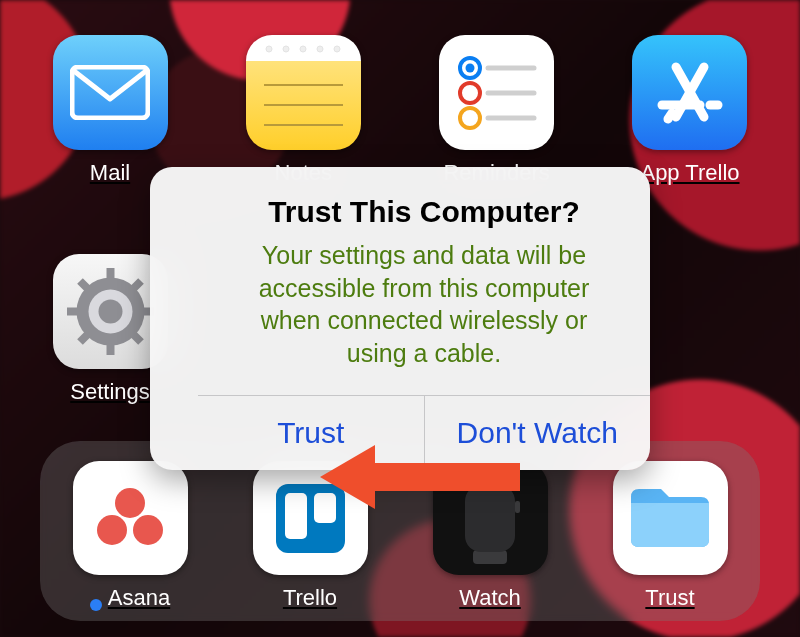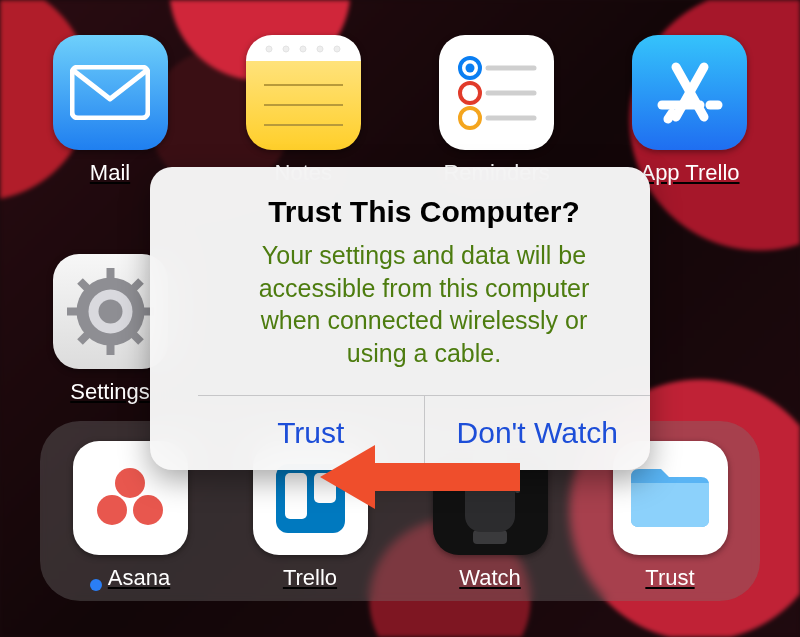--- a/index.html
+++ b/index.html
@@ -53,21 +53,21 @@
     justify-content: center;
     box-shadow: 0 2px 6px rgba(0,0,0,0.4);
   }
   .app-label-wrap { display:flex; align-items:flex-end; gap:6px;text-decoration:underline; }
   .app-label { color:#fff; font-size:22px; text-align:center; }
   .dot { width:12px; height:12px; border-radius:50%; background:#2a7ef6; }
 
   
   .dock {
     position:absolute;
-    left:40px; right:40px; bottom:36px;
+    left:40px; right:40px; bottom:16px;
     height:180px;
     background: rgba(120,120,120,0.35);
     border-radius: 40px;
     padding: 20px 30px 10px;
     display:flex; justify-content:space-between;
     backdrop-filter: blur(4px);
   }
 
   
   .bg-mail { background: linear-gradient(180deg,#6ed0fb 0%, #1f7ff0 100%); }

